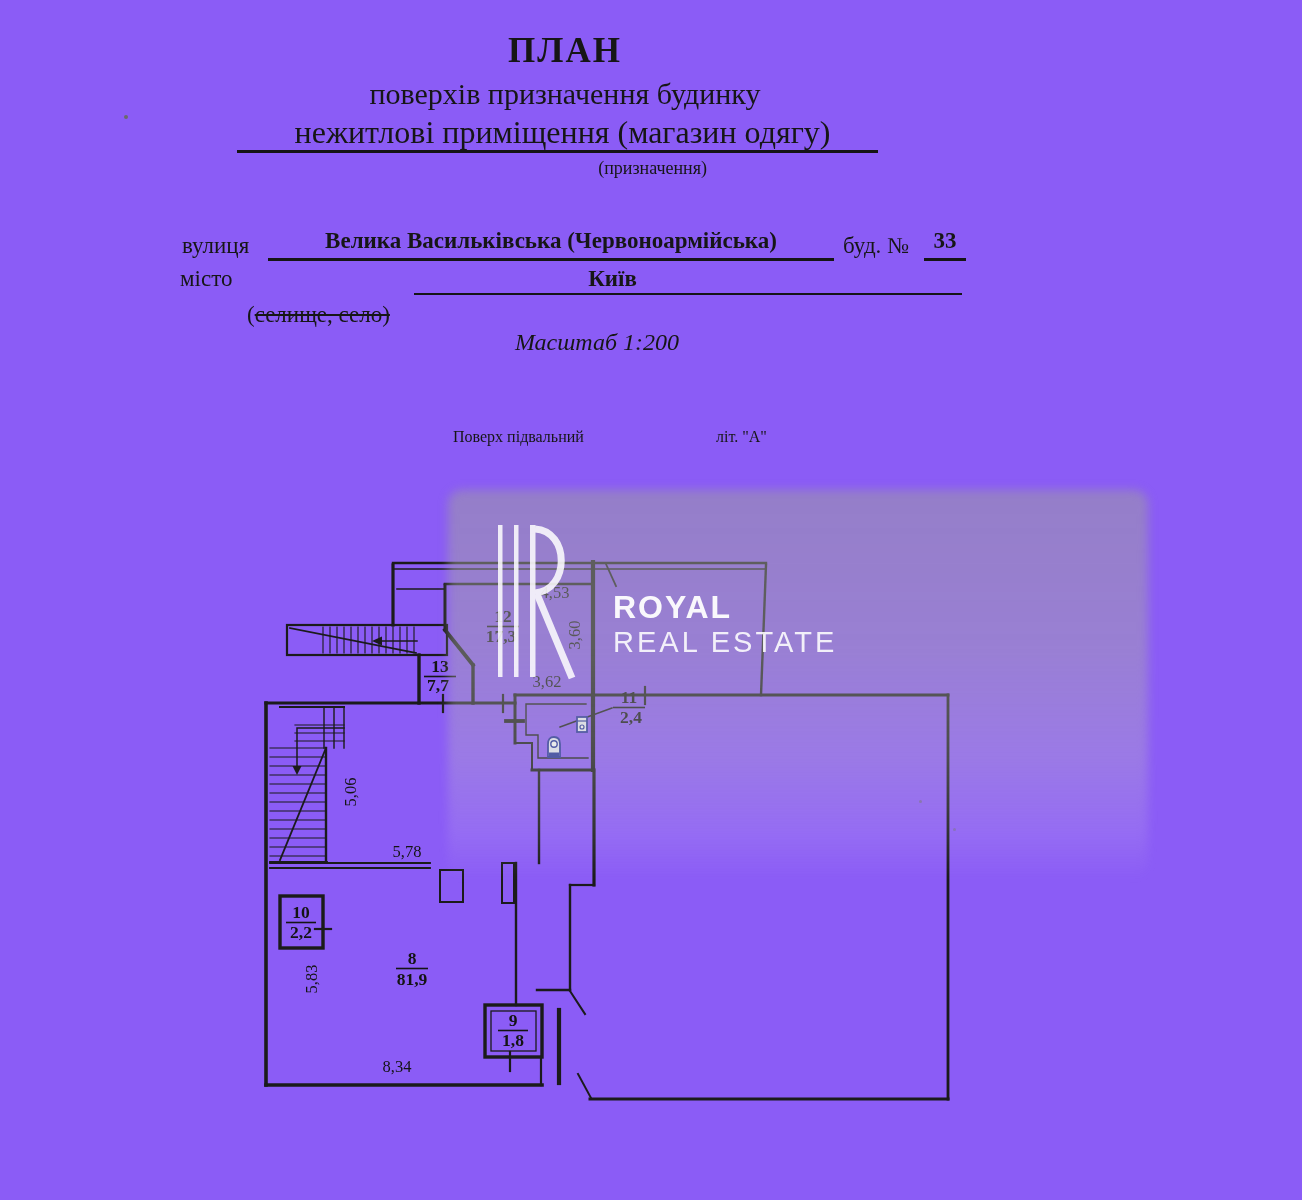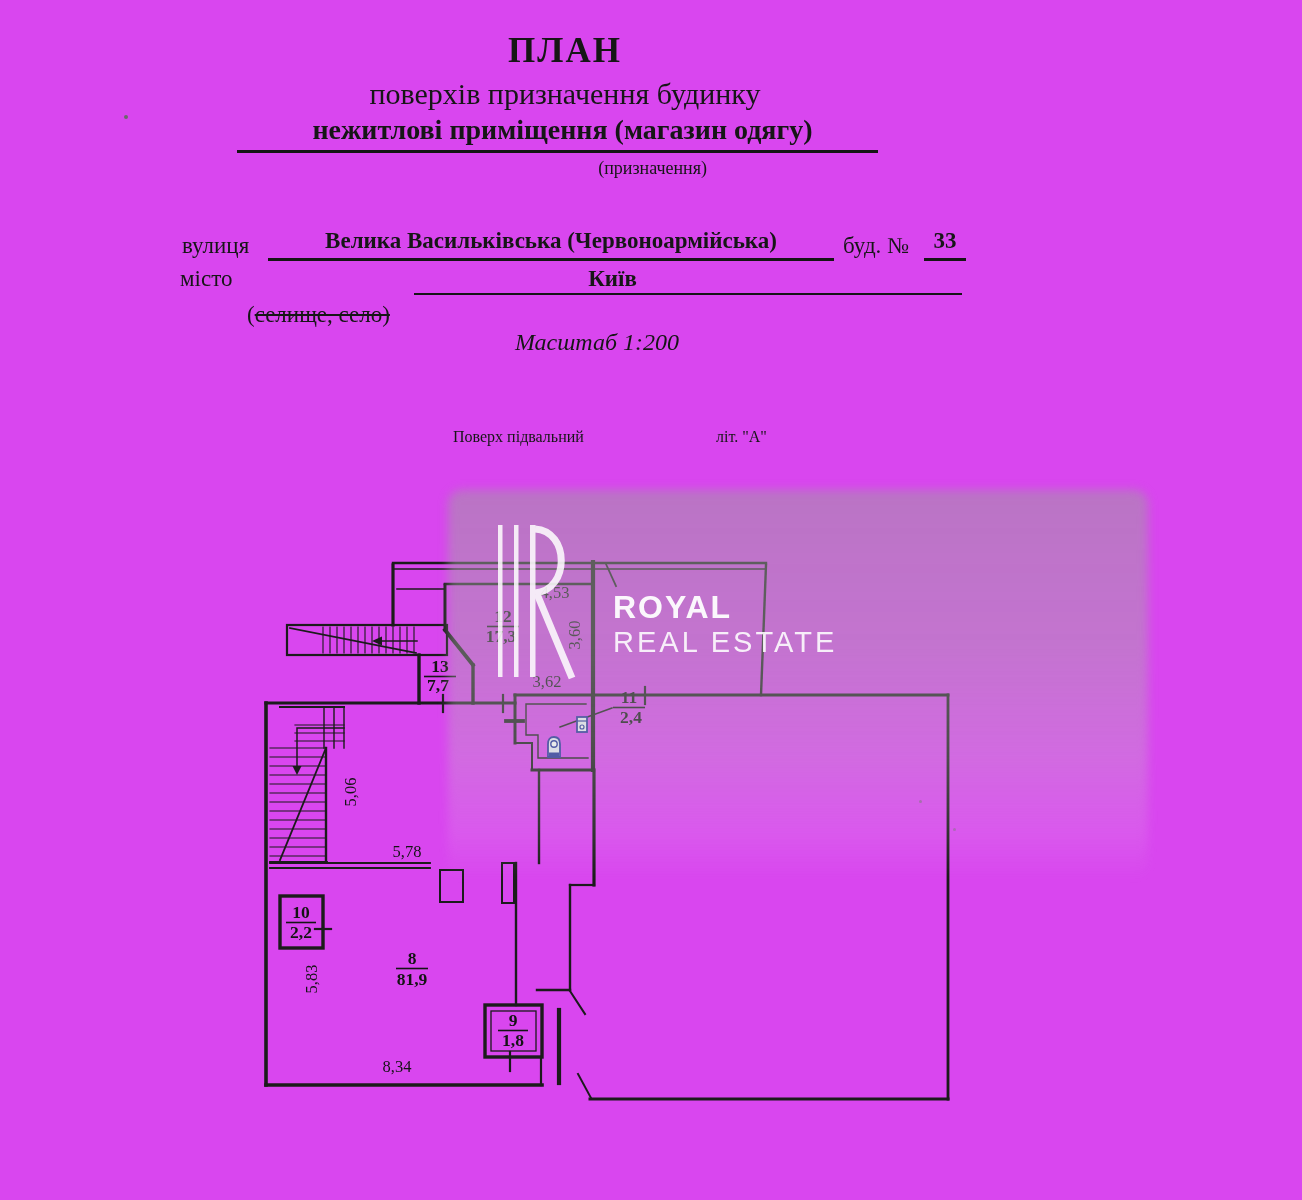--- a/index.html
+++ b/index.html
@@ -1,25 +1,25 @@
 <!DOCTYPE html>
 <html><head>
 <meta charset="utf-8">
 <style>
   html,body{margin:0;padding:0;}
   .page{
     position:relative; width:1302px; height:1200px;
-    background:#d946ef; overflow:hidden;
+    background:#8b5cf6; overflow:hidden;
     font-family:"Liberation Serif", serif; color:#161616;
   }
   .abs{position:absolute;text-align:right;}
   .ctr{text-align:center;}
   .t-title{font-size:35px; font-weight:bold; letter-spacing:2px;}
   .t-sub{font-size:30px;}
-  .t-sub2{font-size:28px; font-weight:bold;}
+  .t-sub2{font-size:32px; font-weight:normal;}
   .rule{background:#151515; height:3px;}
   .t-purpose{font-size:18px;}
   .t-addr{font-size:23px;}
   .bold{font-weight:bold;}
   .struck{text-decoration:line-through; text-decoration-thickness:2px;}
   .uline{border-bottom:3px solid #151515;}
   .uline2{border-bottom:2.5px solid #151515;}
   .t-scale{font-size:24px;}
   .t-floor{font-size:16px;margin-left:28px;}
   .speck{position:absolute; background:#6a6a6a; border-radius:50%;}

